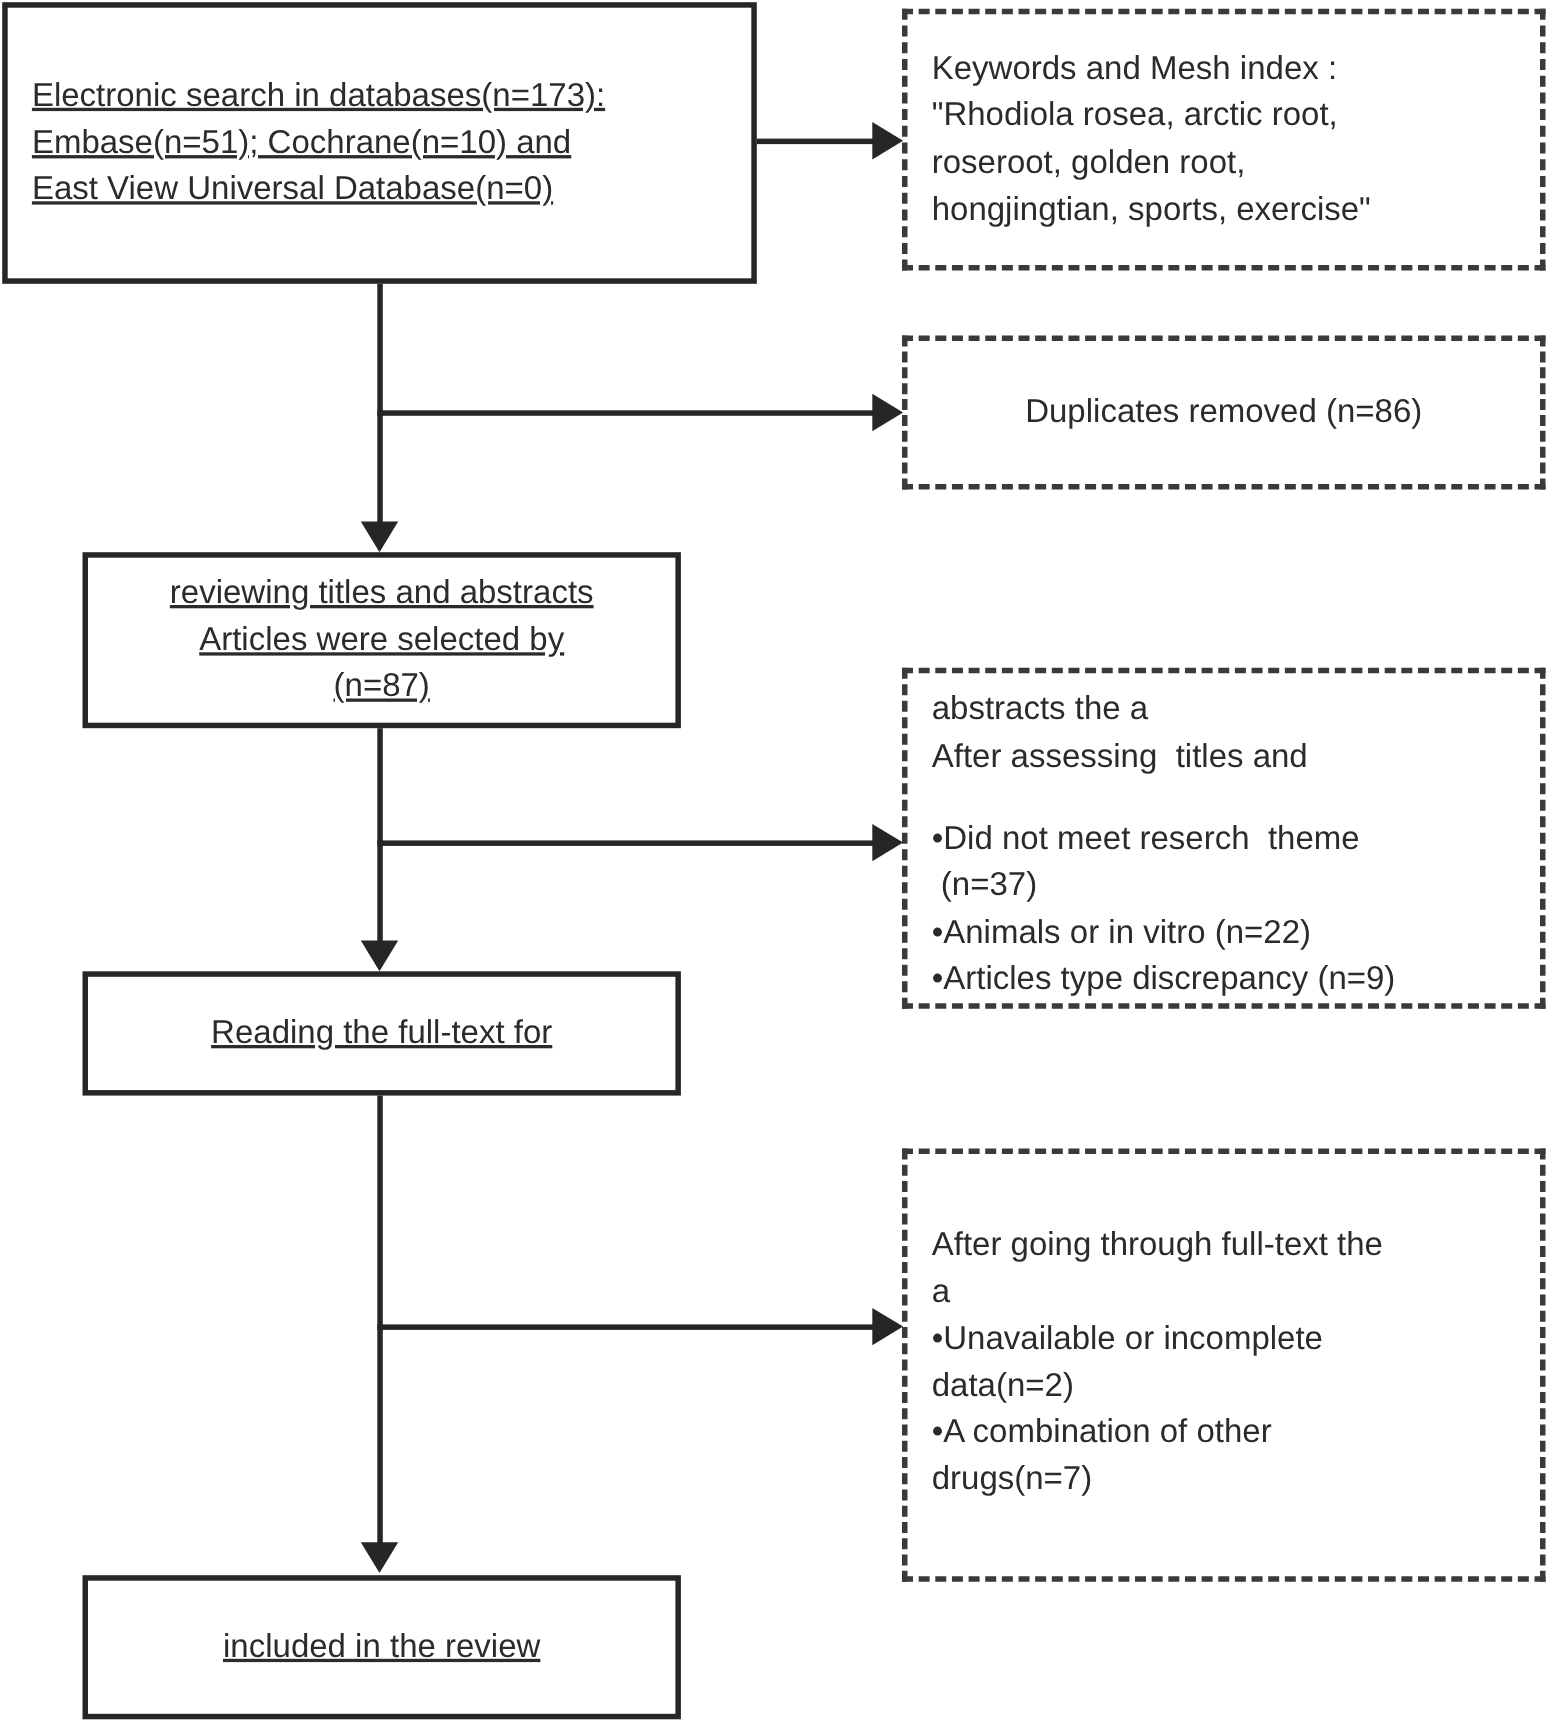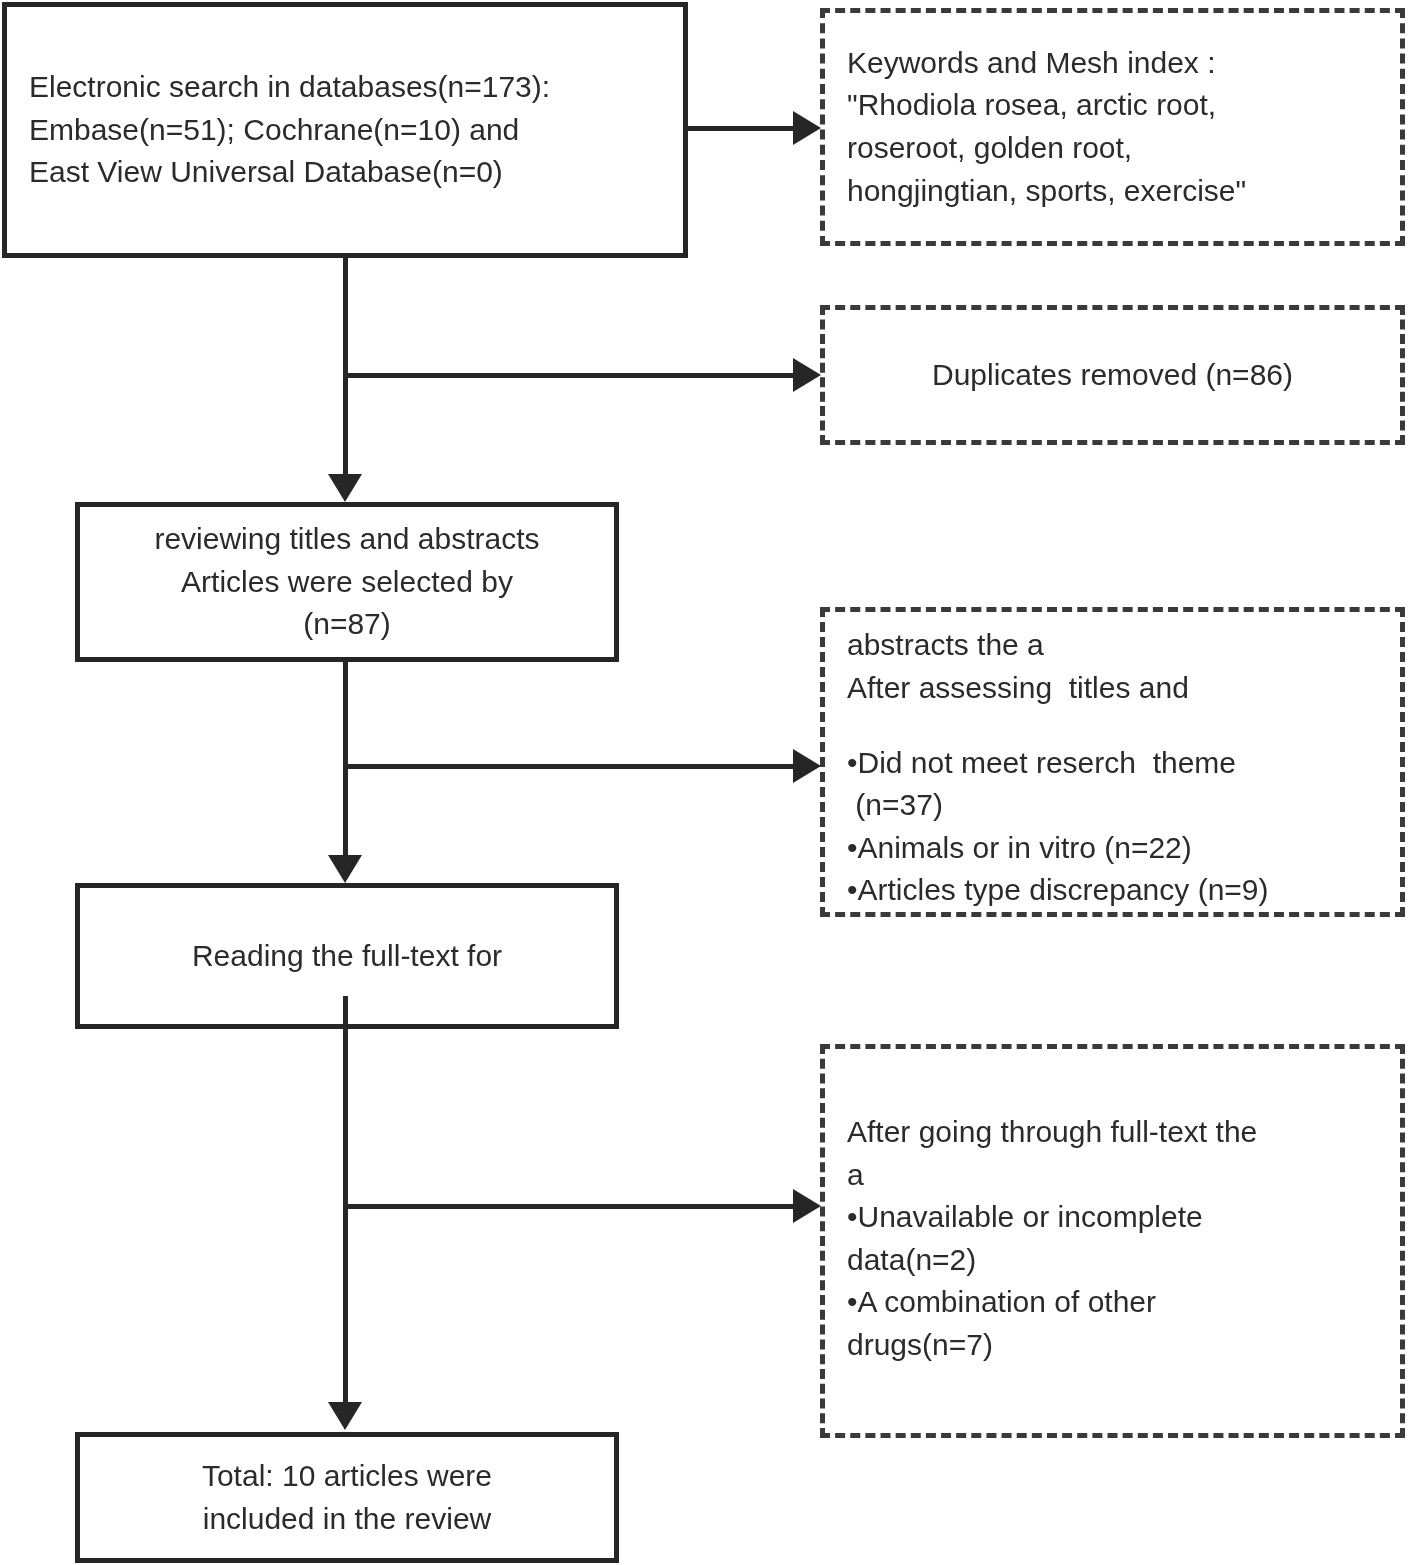--- a/index.html
+++ b/index.html
@@ -21,20 +21,21 @@
     background: #ffffff;
     color: #2b2b2b;
     font-size: 30px;
     line-height: 1.42;
     display: flex;
     flex-direction: column;
     justify-content: center;
   }
   .solid {
     border: 5px solid #262626;
+    text-decoration: underline;
   }
   .dashed {
     border: 5px dashed #3a3a3a;
   }
   .txt-center { text-align: center; align-items: center; }
   .txt-left   { text-align: left; align-items: flex-start; }
   .line {
     position: absolute;
     white-space: pre;
   }
@@ -95,35 +96,34 @@
   <div class="node dashed txt-left pad-l" style="left:820px; top:607px; width:585px; height:310px; justify-content:flex-start; padding-top:12px;">
     <span class="stack line" style="position:relative">abstracts the a</span>
     <span class="stack line" style="position:relative">After assessing  titles and</span>
     <span class="stack" style="position:relative; height:42px"></span>
     <span class="stack line bullet-line" style="position:relative">•Did not meet reserch  theme</span>
     <span class="stack line bullet-line" style="position:relative"> (n=37)</span>
     <span class="stack line bullet-line" style="position:relative">•Animals or in vitro (n=22)</span>
     <span class="stack line bullet-line" style="position:relative">•Articles type discrepancy (n=9)</span>
   </div>
 
-  <div class="node solid txt-center" style="left:75px; top:883px; width:544px; height:146px;gap:33px;">
+  <div class="node solid txt-center" style="left:75px; top:883px; width:544px; height:113px;gap:33px;">
     <span class="stack line" style="position:relative">Reading the full-text for</span>
   </div>
 
   <div class="node dashed txt-left pad-l" style="left:820px; top:1044px; width:585px; height:394px; justify-content:flex-start; padding-top:62px;">
     <span class="stack line" style="position:relative">After going through full-text the</span>
     <span class="stack line" style="position:relative">a</span>
     <span class="stack line bullet-line" style="position:relative">•Unavailable or incomplete</span>
     <span class="stack line bullet-line" style="position:relative">data(n=2)</span>
     <span class="stack line bullet-line" style="position:relative">•A combination of other</span>
     <span class="stack line bullet-line" style="position:relative">drugs(n=7)</span>
   </div>
 
   <div class="node solid txt-center" style="left:75px; top:1432px; width:544px; height:131px;">
-    <span class="stack line" style="position:relative">Total: 10 articles were</span>
     <span class="stack line" style="position:relative">included in the review</span>
   </div>
 
   <div class="conn h" style="left:688px; top:126px; width:110px;"></div>
   <div class="arrow-right" style="left:793px; top:111px;"></div>
 
   <div class="conn v" style="left:343px; top:258px; height:232px;"></div>
 
   <div class="conn h" style="left:343px; top:373px; width:455px;"></div>
   <div class="arrow-right" style="left:793px; top:358px;"></div>

